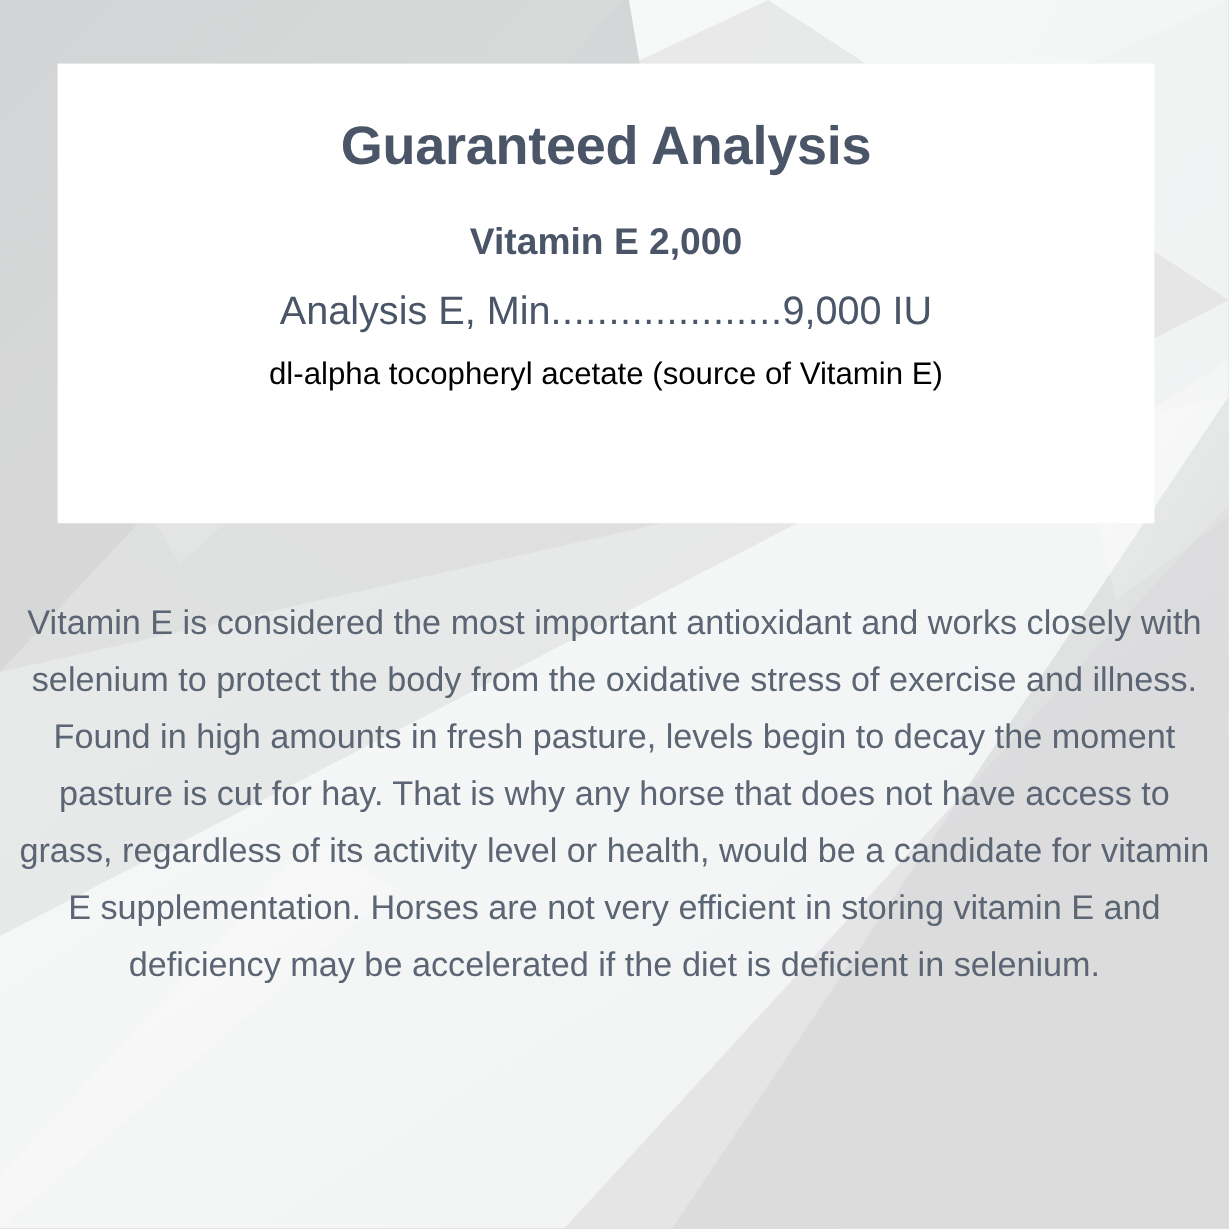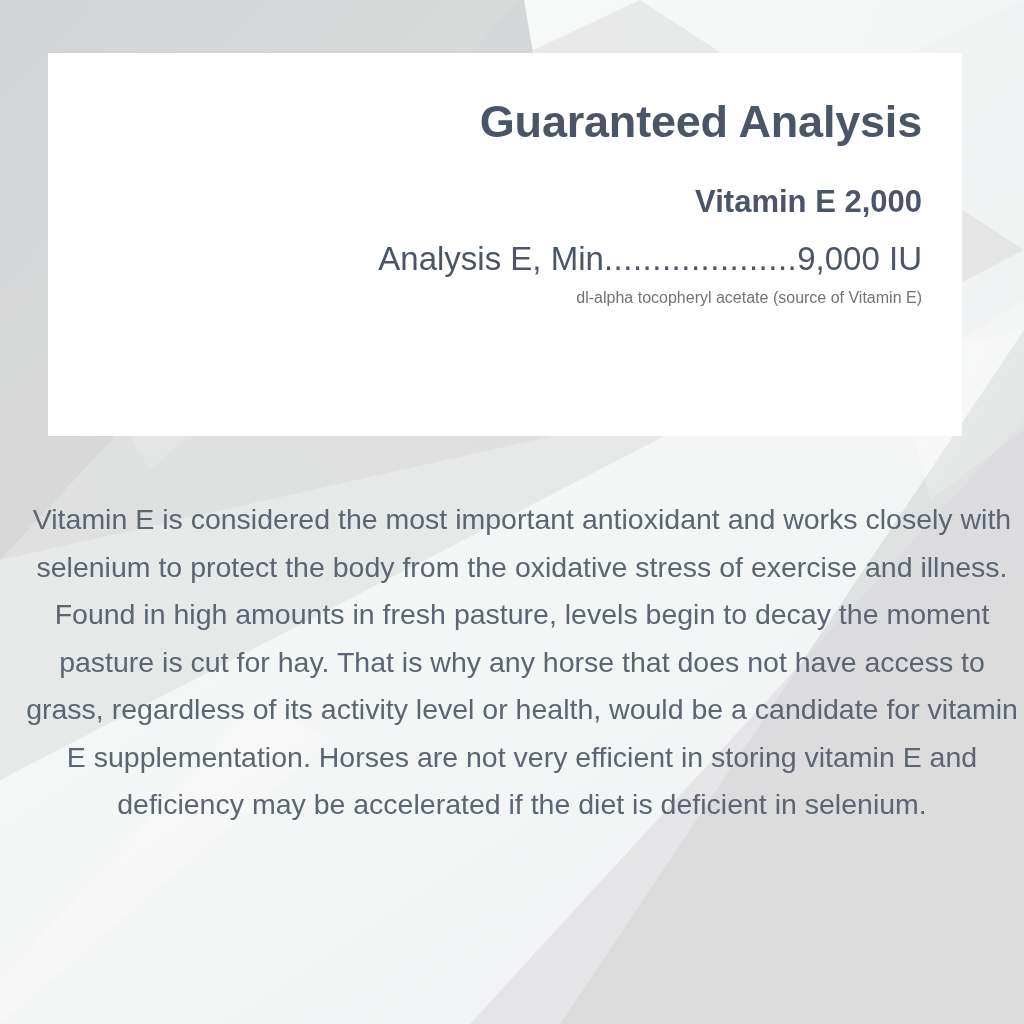--- a/index.html
+++ b/index.html
@@ -38,21 +38,21 @@
   
   #analysis-card {
     position: absolute;
     left: 48px;
     top: 53px;
     width: 914px;
     height: 383px;
     background: #ffffff;
     box-sizing: border-box;
     padding: 44px 40px 0 40px;
-    text-align: right;
+    text-align: center;
   }
 
   .card-title {
     font-size: 45px;
     font-weight: bold;
     color: #4a5568;
     letter-spacing: -0.2px;
     line-height: 1.1;
     margin: 0;
   }
@@ -80,30 +80,30 @@
     color: #4a5568;
     line-height: 1.15;
     margin: 21px 0 0 0;
     white-space: nowrap;
   }
   .nutrient-row .leader {
     letter-spacing: 0.5px;
   }
 
   .source-line {
-    font-size: 16px;
-    color: #737373;
+    font-size: 26px;
+    color: #000000;
     line-height: 1.2;
-    margin: 10px 0 0 0;
+    margin: 18px 0 0 0;
   }
 
   
   #description {
     position: absolute;
-    left: 24px;
+    left: 14px;
     top: 496px;
     width: 996px;
     text-align: center;
     font-size: 28.5px;
     line-height: 47.5px;
     color: #5b6573;
   }
   #description p {
     margin: 0;
   }

